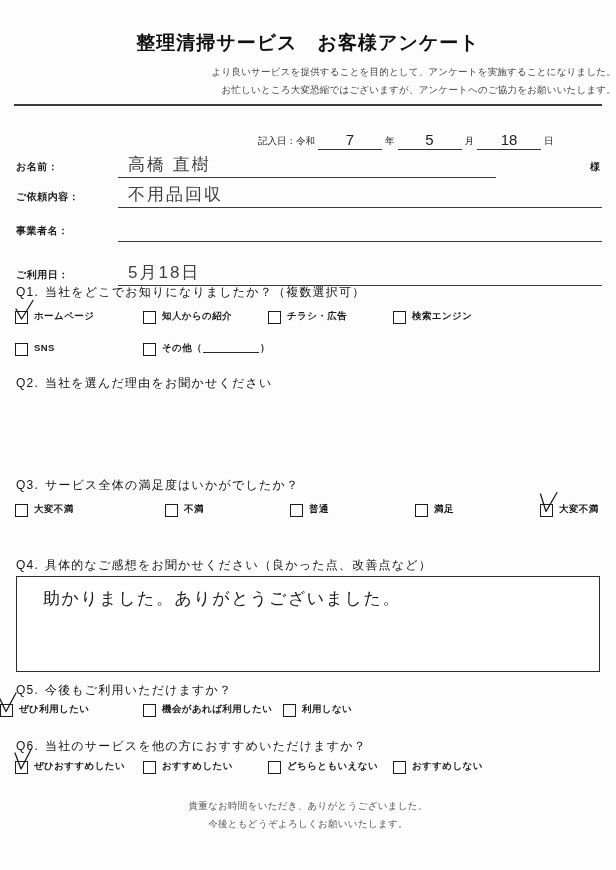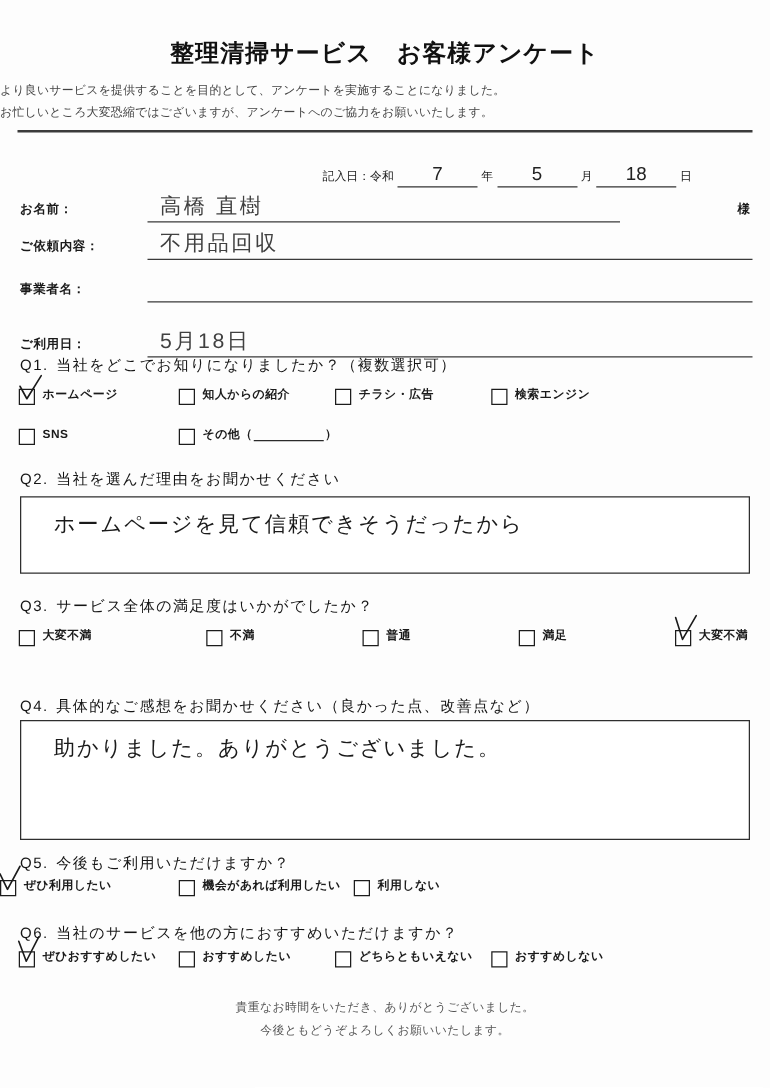--- a/index.html
+++ b/index.html
@@ -32,21 +32,21 @@
     text-align: center;
     font-size: 19px;
     font-weight: bold;
     letter-spacing: 1px;
     color: #111;
   }
   .subtitle {
     position: absolute;
     left: 0;
     width: 616px;
-    text-align: left;
+    text-align: right;
     font-size: 9.5px;
     color: #444;
     letter-spacing: 0.2px;
   }
   .sub1 { top: 66px; }
   .sub2 { top: 84px; }
 
   .rule {
     position: absolute;
     left: 14px;
@@ -304,23 +304,20 @@
   <div class="opt" style="left:143px; top:343px">
     <span class="box"></span>
     <span class="olabel">その他（</span>
     <span class="otherline"></span>
     <span class="olabel">）</span>
   </div>
 
   <div class="q-head" style="top:375px">
     <span class="q-num">Q2.</span><span>当社を選んだ理由をお聞かせください</span>
   </div>
-  <div class="answerbox" style="top:397px; height:62px">
-    <span class="handwriting">ホームページを見て信頼できそうだったから</span>
-  </div>
 
   <div class="q-head" style="top:477px">
     <span class="q-num">Q3.</span><span>サービス全体の満足度はいかがでしたか？</span>
   </div>
   <div class="opt" style="left:15px; top:504px">
     <span class="box"></span>
     <span class="olabel">大変不満</span>
   </div>
   <div class="opt" style="left:165px; top:504px">
     <span class="box"></span>

